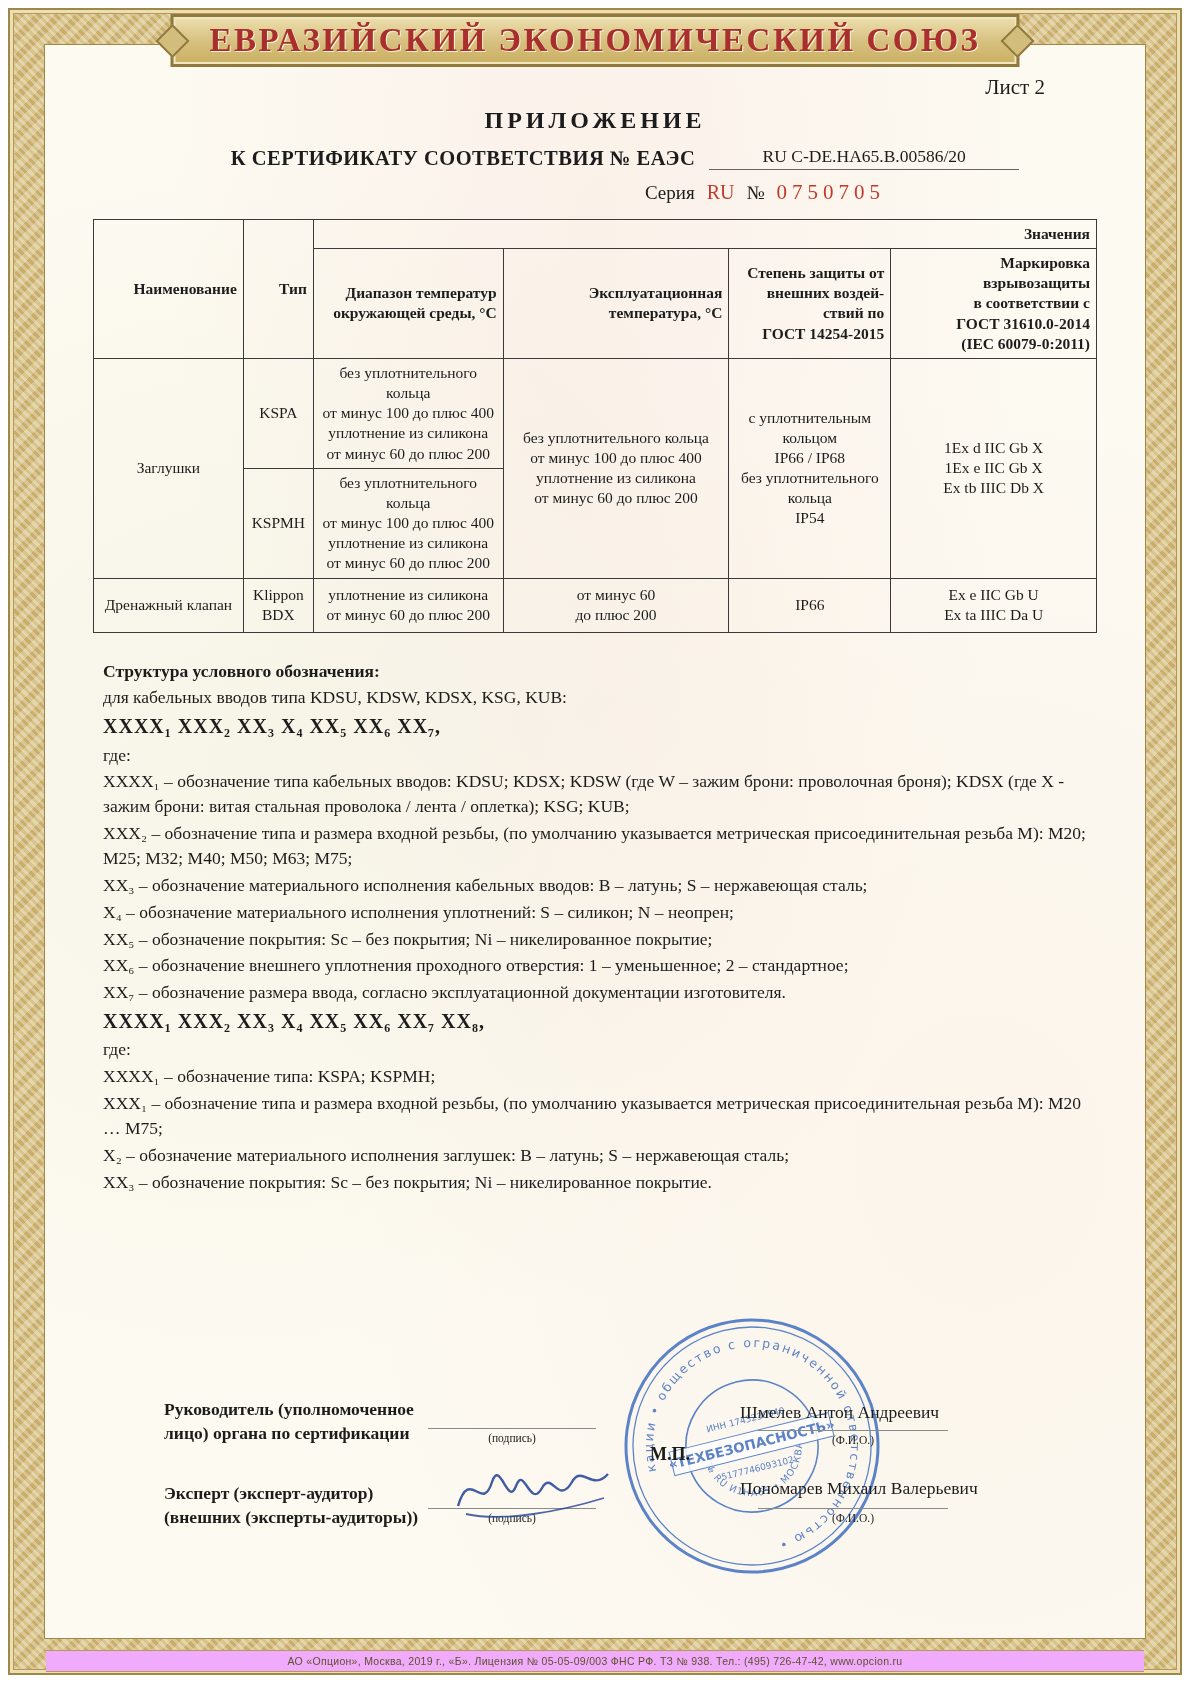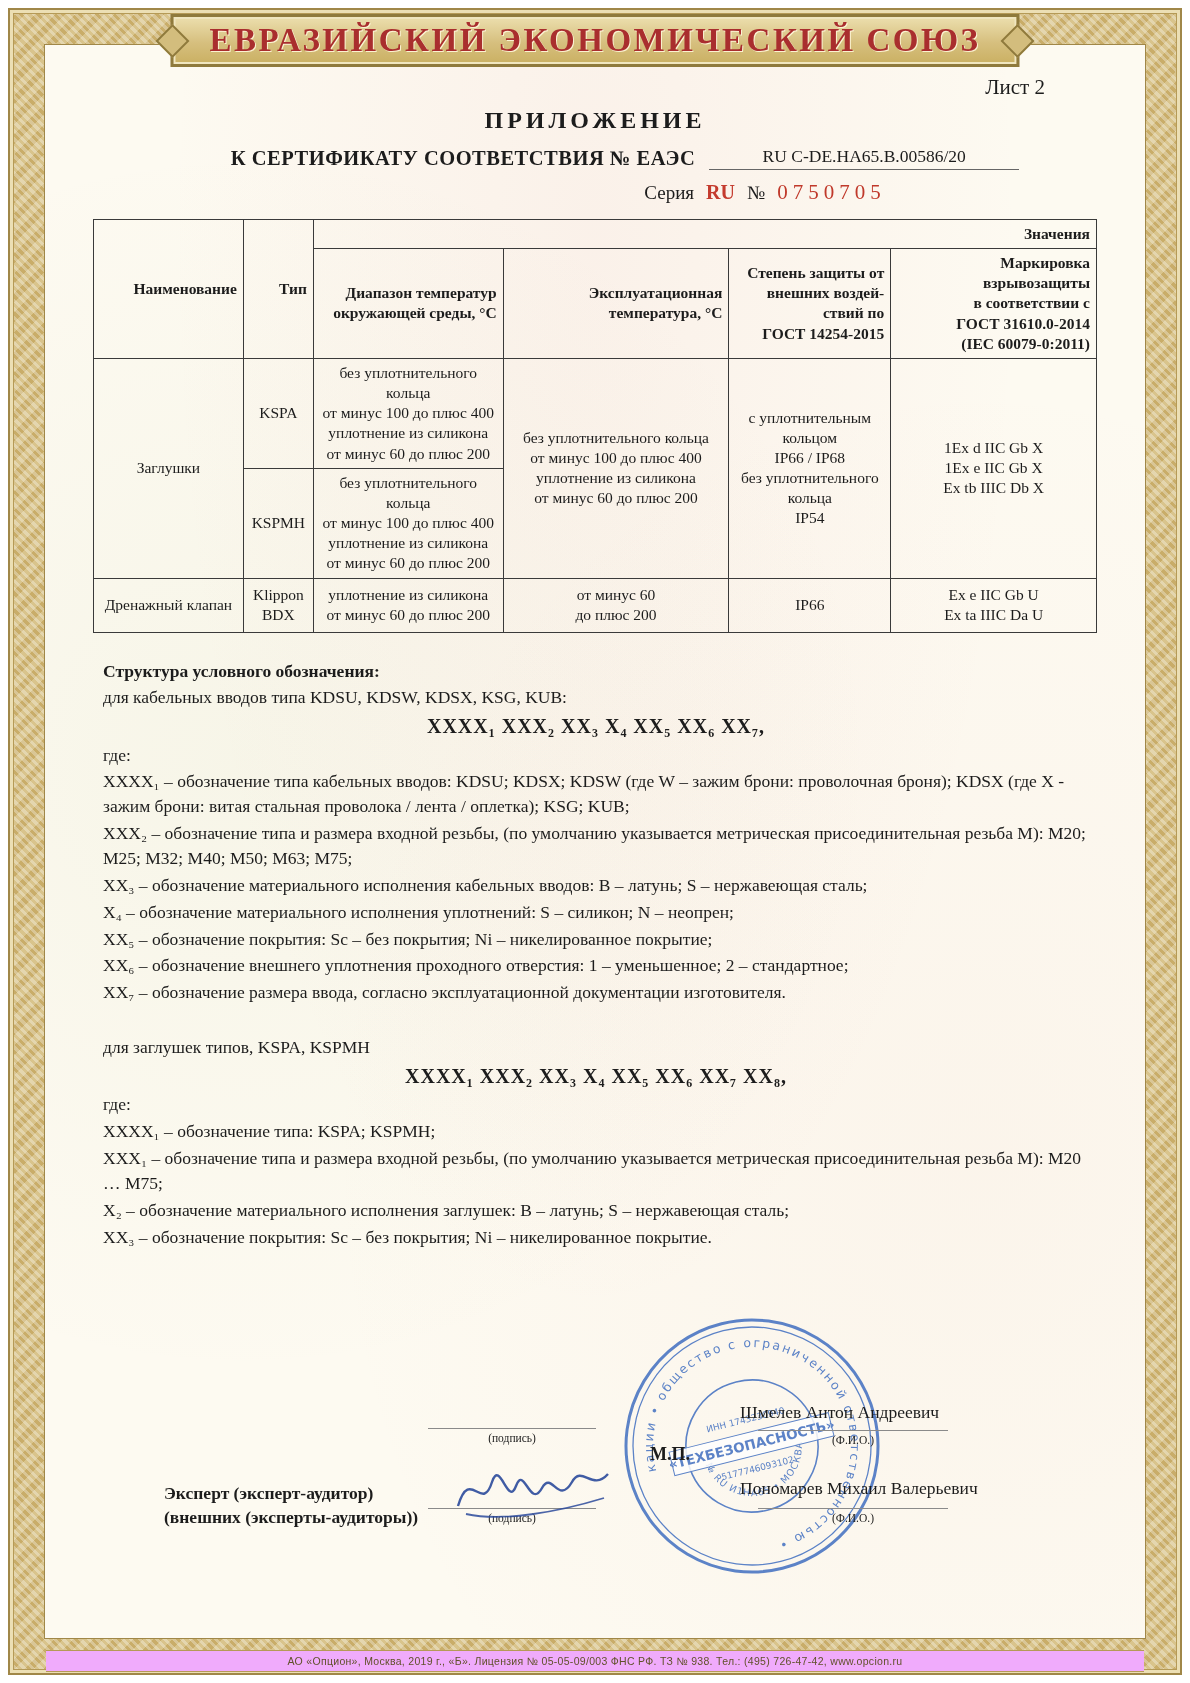--- a/index.html
+++ b/index.html
@@ -40,34 +40,34 @@
   .banner-text {
     font-size:33px; font-weight:bold; color:#a92e2e; letter-spacing:2.5px;
     text-shadow:1px 1px 0 rgba(255,248,220,.9);
   }
   .sheet { position:absolute; top:30px; right:100px; font-size:21px; }
   .title { margin:0; padding-top:62px; text-align:center; font-size:24px; font-weight:bold; letter-spacing:4px; }
   .subtitle-row { margin-top:12px; display:flex; justify-content:center; align-items:flex-end; gap:14px; transform:translateX(30px); }
   .subtitle { font-size:20.5px; font-weight:bold; letter-spacing:.5px; }
   .cert-number { font-size:17.5px; border-bottom:1.5px solid #666; padding:0 10px 2px 10px; width:290px; text-align:center; }
   .series-row { margin-top:10px; display:flex; justify-content:center; gap:12px; align-items:baseline; transform:translateX(170px); font-size:19px; }
-  .series-value { color:#c43b2e; font-weight:bold; font-size:20px;text-align:center; }
+  .series-value { color:#c43b2e; font-weight:normal; font-size:20px;text-align:center; }
   .number-value { color:#c0392b; font-size:21px; letter-spacing:5px; }
   .spec-table { margin:14px auto 0; border-collapse:collapse; width:1004px; font-size:15.5px; }
   .spec-table th, .spec-table td {
     border:1px solid #3a3a3a; text-align:center; vertical-align:middle;
     padding:4px 6px; white-space:pre-line; line-height:1.3;
   }
   .spec-table th { font-weight:bold;text-align:right; }
   .r-group { height:22px; } .r-head { height:96px; }
   .r-kspa { height:110px; } .r-kspmh { height:106px; } .r-drain { height:54px;margin-top:20px; }
   .structure { margin:26px 56px 0 58px; font-size:17.5px; line-height:1.42; }
   .structure p { margin:2px 0; }
   .bold { font-weight:bold; }
-  .formula { text-align:center; font-weight:bold; font-size:20px; margin:0 0 !important; letter-spacing:1px; }
+  .formula { text-align:left; font-weight:bold; font-size:20px; margin:0 0 !important; letter-spacing:1px; }
   .intro2 { margin-top:30px !important; }
   .signatures { position:absolute; left:46px; top:1388px; width:1098px; height:185px; font-size:17.5px; z-index:4; }
   .sig-role { position:absolute; font-weight:bold; white-space:pre-line; line-height:1.35; }
   #role1 { left:118px; top:10px; } #role2 { left:118px; top:94px; }
   .sig-line { position:absolute; border-bottom:1px solid #8a8a8a; width:168px; height:0; }
   #sigline1 { left:382px; top:40px; } #sigline2 { left:382px; top:120px; }
   .sig-sub { position:absolute; width:168px; text-align:center; font-size:11.5px; }
   #siglabel1 { left:382px; top:44px; } #siglabel2 { left:382px; top:124px; }
   .mp { position:absolute; left:604px; top:56px; font-weight:bold; font-size:18px; }
   .sig-name { position:absolute; left:694px; white-space:nowrap; }
@@ -192,35 +192,36 @@
       <p class="formula">XXXX₁ XXX₂ XX₃ X₄ XX₅ XX₆ XX₇,</p>
       <p>где:</p>
       <p>XXXX₁ – обозначение типа кабельных вводов: KDSU; KDSX; KDSW (где W – зажим брони: проволочная броня); KDSX (где X - зажим брони: витая стальная проволока / лента / оплетка); KSG; KUB;</p>
       <p>XXX₂ – обозначение типа и размера входной резьбы, (по умолчанию указывается метрическая присоединительная резьба М): М20; М25; М32; М40; М50; М63; М75;</p>
       <p>XX₃ – обозначение материального исполнения кабельных вводов: B – латунь; S – нержавеющая сталь;</p>
       <p>X₄ – обозначение материального исполнения уплотнений: S – силикон; N – неопрен;</p>
       <p>XX₅ – обозначение покрытия: Sc – без покрытия; Ni – никелированное покрытие;</p>
       <p>XX₆ – обозначение внешнего уплотнения проходного отверстия: 1 – уменьшенное; 2 – стандартное;</p>
       <p>XX₇ – обозначение размера ввода, согласно эксплуатационной документации изготовителя.</p>
 
-      <p class="intro2">для заглушек типов, KSPA, KSPMH</p>
       <p class="formula">XXXX₁ XXX₂ XX₃ X₄ XX₅ XX₆ XX₇ XX₈,</p>
       <p>где:</p>
       <p>XXXX₁ – обозначение типа: KSPA; KSPMH;</p>
       <p>XXX₁ – обозначение типа и размера входной резьбы, (по умолчанию указывается метрическая присоединительная резьба М): М20 … М75;</p>
       <p>X₂ – обозначение материального исполнения заглушек: B – латунь; S – нержавеющая сталь;</p>
       <p>XX₃ – обозначение покрытия: Sc – без покрытия; Ni – никелированное покрытие.</p>
     </div>
   </div>
 
   <div class="banner">
     <span class="banner-text">ЕВРАЗИЙСКИЙ ЭКОНОМИЧЕСКИЙ СОЮЗ</span>
   </div>
 
   <div class="signatures">
+    <div class="sig-role" id="role1">Руководитель (уполномоченное
+лицо) органа по сертификации</div>
     <div class="sig-line" id="sigline1"></div>
     <div class="sig-sub" id="siglabel1">(подпись)</div>
     <div class="mp">М.П.</div>
     <div class="sig-name" id="name1">Шмелев Антон Андреевич</div>
     <div class="fio-line" id="fioline1"></div>
     <div class="fio-sub" id="fiolabel1">(Ф.И.О.)</div>
 
     <div class="sig-role" id="role2">Эксперт (эксперт-аудитор)
 (внешних (эксперты-аудиторы))</div>
     <div class="sig-line" id="sigline2"></div>

